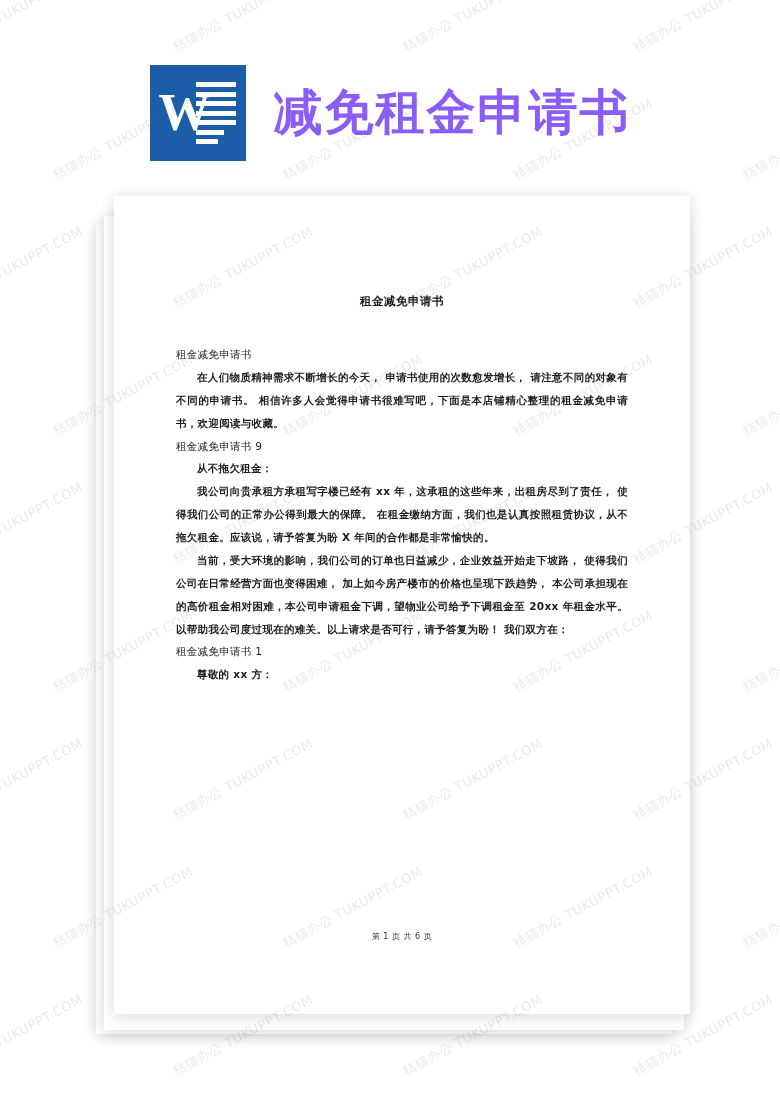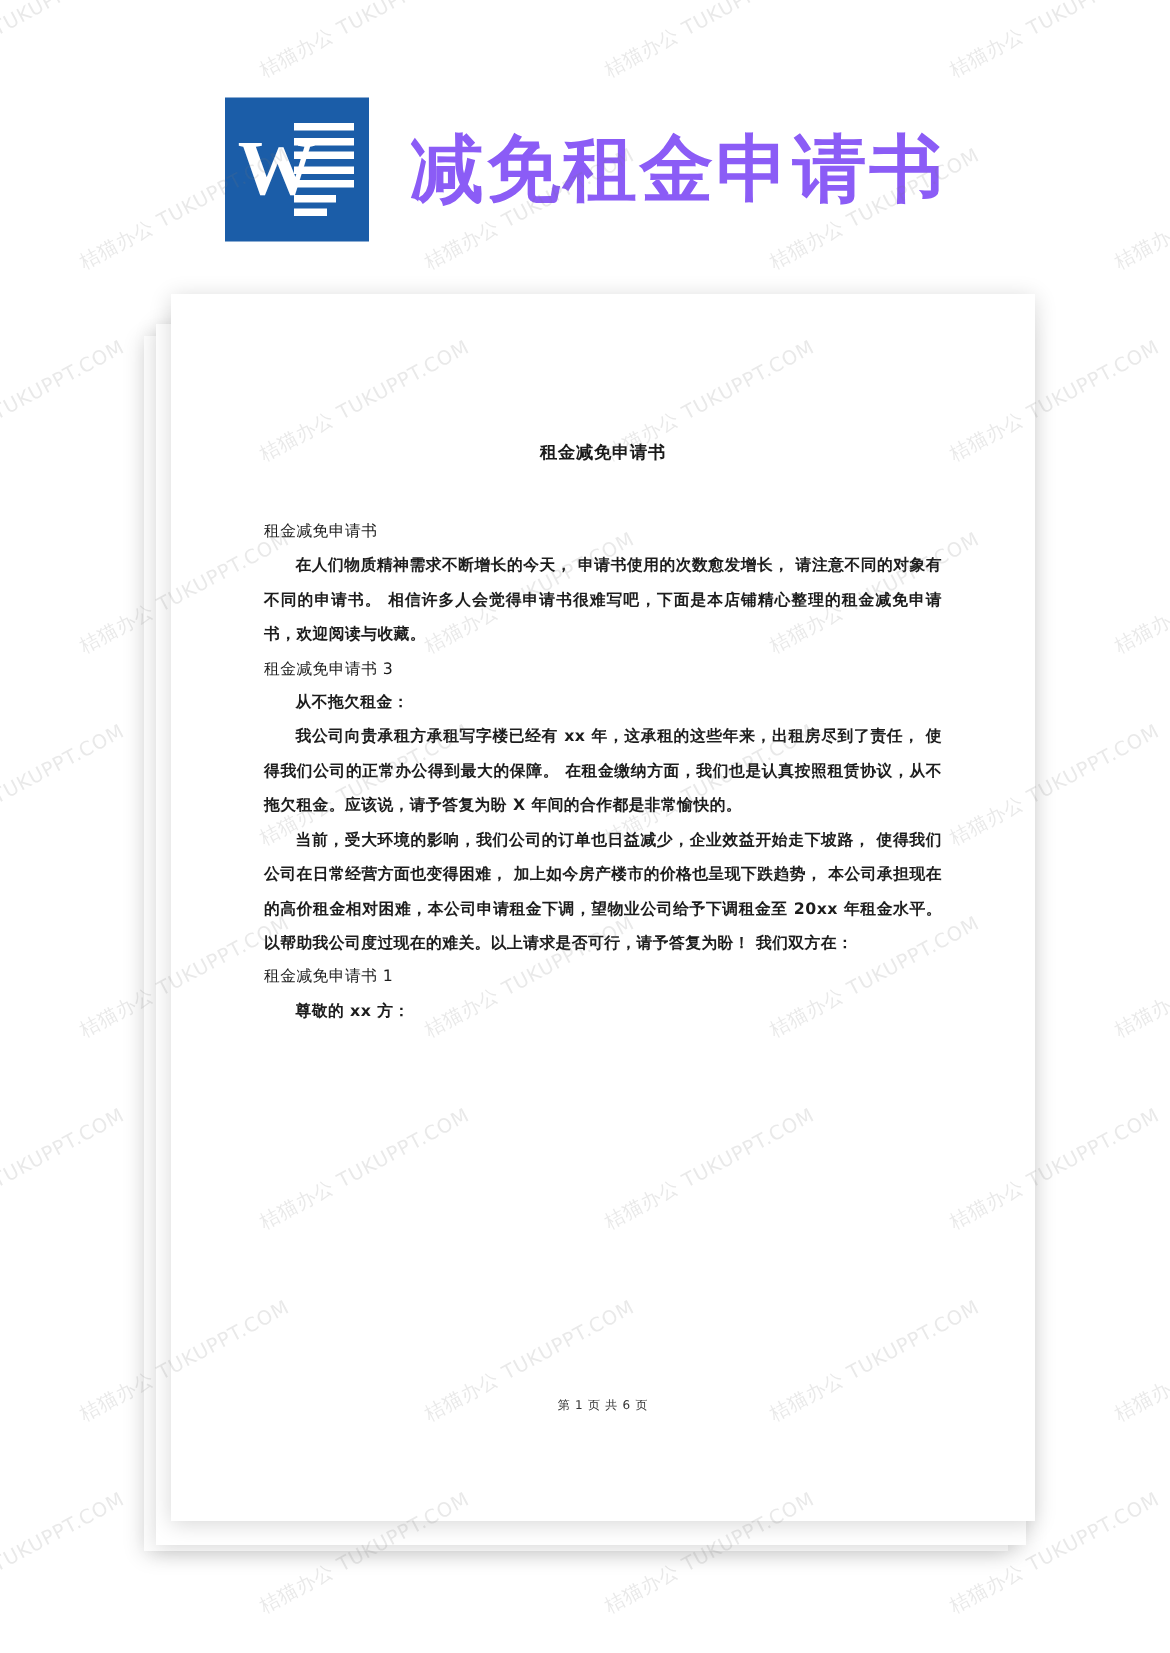--- a/index.html
+++ b/index.html
@@ -200,21 +200,21 @@
 
 <div class="page-stack">
   <div class="sheet sheet-back2"></div>
   <div class="sheet sheet-back1"></div>
   <div class="sheet sheet-front">
     <div class="doc-body">
       <div class="doc-heading">租金减免申请书</div>
       <div class="doc-content" id="doc-content">
           <p>租金减免申请书</p>
           <p class="indent">在人们物质精神需求不断增长的今天， 申请书使用的次数愈发增长， 请注意不同的对象有不同的申请书。 相信许多人会觉得申请书很难写吧，下面是本店铺精心整理的租金减免申请书，欢迎阅读与收藏。</p>
-          <p>租金减免申请书 3</p>
+          <p>租金减免申请书 9</p>
           <p class="indent">从不拖欠租金：</p>
           <p class="indent">我公司向贵承租方承租写字楼已经有 xx 年，这承租的这些年来，出租房尽到了责任， 使得我们公司的正常办公得到最大的保障。 在租金缴纳方面，我们也是认真按照租赁协议，从不拖欠租金。应该说，请予答复为盼 X 年间的合作都是非常愉快的。</p>
           <p class="indent">当前，受大环境的影响，我们公司的订单也日益减少，企业效益开始走下坡路， 使得我们公司在日常经营方面也变得困难， 加上如今房产楼市的价格也呈现下跌趋势， 本公司承担现在的高价租金相对困难，本公司申请租金下调，望物业公司给予下调租金至 20xx 年租金水平。以帮助我公司度过现在的难关。以上请求是否可行，请予答复为盼！ 我们双方在：</p>
           <p>租金减免申请书 1</p>
           <p class="indent">尊敬的 xx 方：</p>
         </div>
       <div class="page-footer">第 1 页 共 6 页</div>
     </div>
   </div>
 </div>

